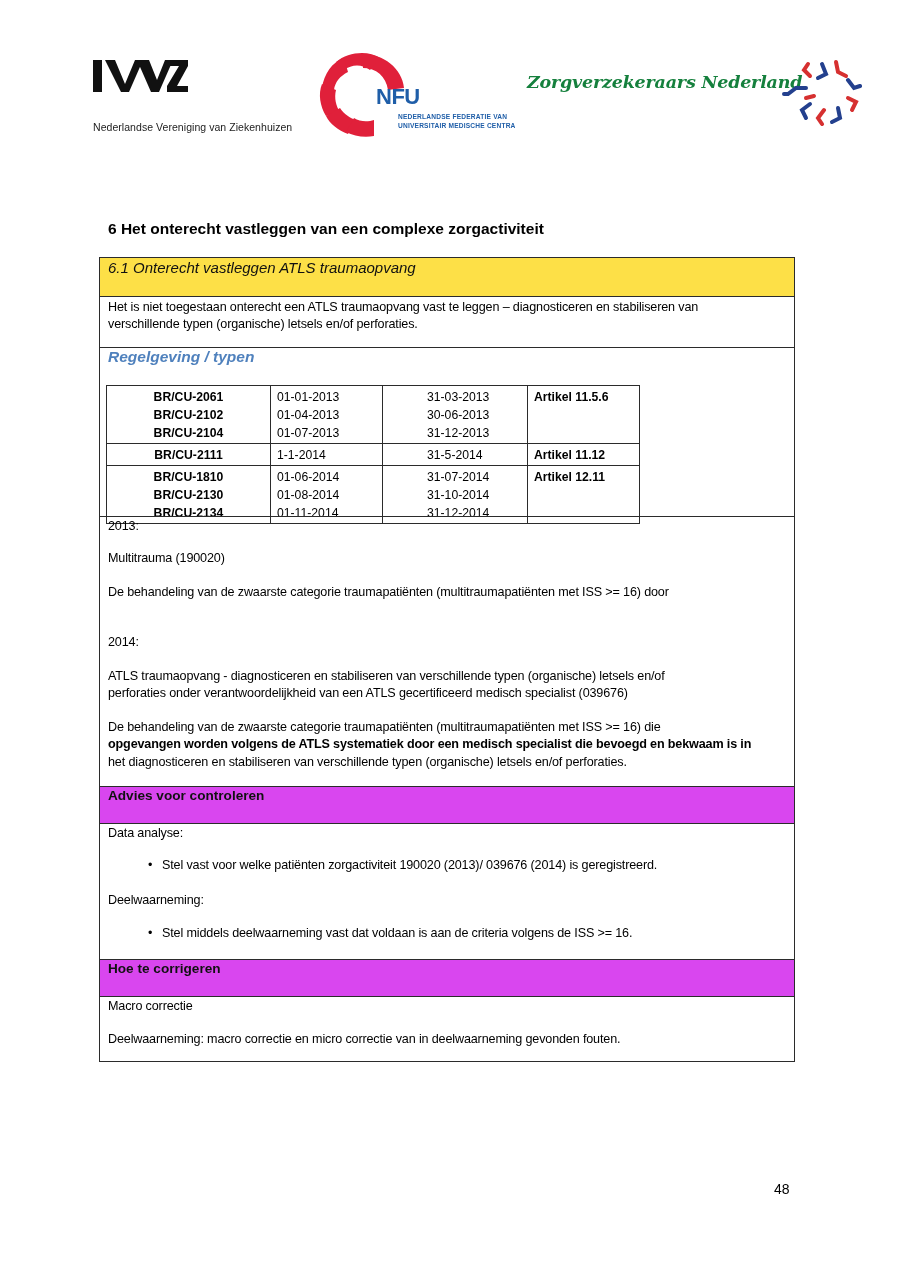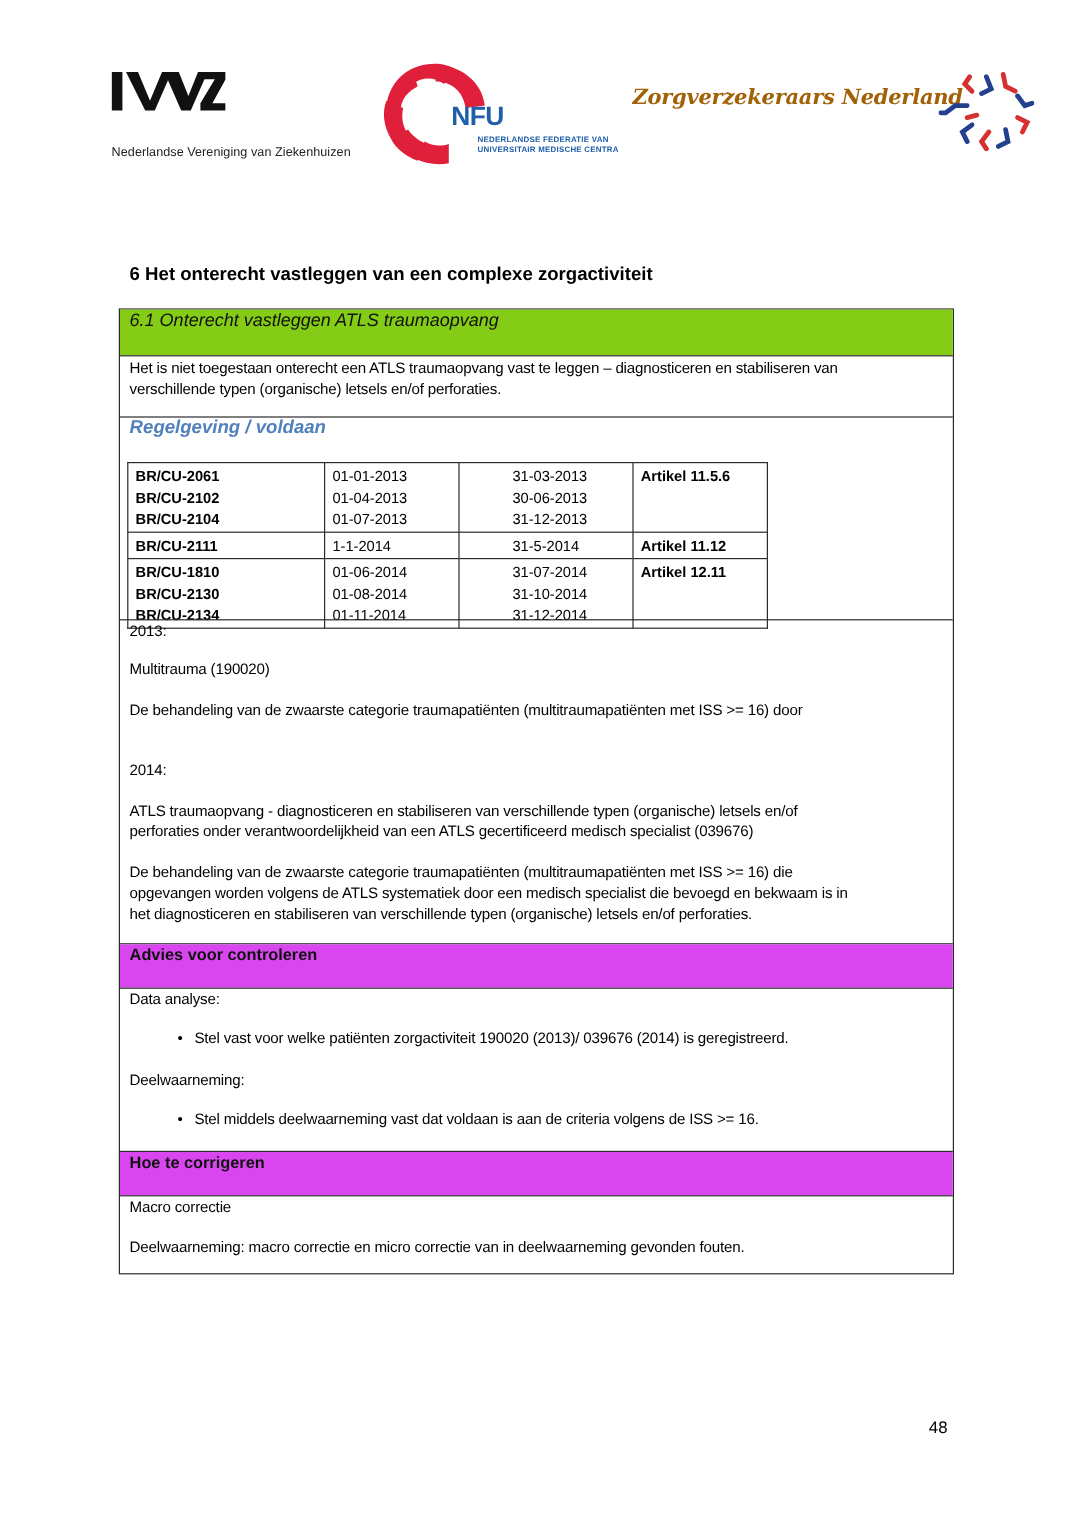--- a/index.html
+++ b/index.html
@@ -13,42 +13,42 @@
 
   .logo-nfu { position: absolute; left: 318px; top: 50px; width: 200px; height: 90px; }
   .nfu-swirl { position: absolute; left: 0; top: 0; width: 90px; height: 88px; }
   .nfu-abbr { position: absolute; left: 58px; top: 34px; font-size: 22px; font-weight: bold; color: #1f5ea8; letter-spacing: -0.5px; }
   .nfu-line { position: absolute; left: 80px; font-size: 6.6px; font-weight: bold; color: #1f5ea8; white-space: nowrap; letter-spacing: 0.2px; }
   .nfu-line.l1 { top: 63px; }
   .nfu-line.l2 { top: 72px; }
 
   .logo-zn { position: absolute; left: 527px; top: 58px; width: 340px; height: 70px; }
   .zn-text { position: absolute; left: 0; top: 14px; font-family: "DejaVu Serif", serif; font-style: italic; font-weight: bold;
-             font-size: 17.5px; color: #a16207; white-space: nowrap; letter-spacing: -0.2px; }
+             font-size: 17.5px; color: #15803d; white-space: nowrap; letter-spacing: -0.2px; }
   .zn-mark { position: absolute; left: 255px; top: 0; width: 80px; height: 68px; }
 
   
   .chapter-title { position: absolute; left: 108px; top: 220px; font-size: 15.5px; font-weight: bold; white-space: nowrap; }
 
   .frame { position: absolute; left: 99px; top: 257px; width: 696px; height: 805px;
            border: 1.5px solid #2b2b2b; box-sizing: border-box; }
   .row { position: absolute; left: 0; right: 0; box-sizing: border-box; }
-  .row.hl { background: #84cc16; }
+  .row.hl { background: #fde047; }
   .row.hl2 { background: #d946ef; }
   .hline { position: absolute; left: 0; right: 0; height: 0; border-top: 1.5px solid #2b2b2b; }
 
   .txt { position: absolute; left: 8px; font-size: 12.6px; line-height: 18px; letter-spacing: -0.15px; }
   .sec-title { position: absolute; left: 8px; top: 1px; font-size: 15px; font-style: italic; color: #111; }
   .sec-head { position: absolute; left: 8px; top: 1px; font-size: 13.6px; font-weight: bold; color: #111; }
   .reg-title { position: absolute; left: 8px; top: 90px; font-size: 15.5px; font-weight: bold; font-style: italic; color: #4f81bd; }
 
   
   .reg-table { position: absolute; left: 6px; top: 127px; border-collapse: collapse; font-size: 12.2px; }
   .reg-table td { border: 1.5px solid #2b2b2b; padding: 2px 6px 1px 6px; vertical-align: top; line-height: 18px; }
-  .reg-table td.c1 { width: 151px; font-weight: bold; }
+  .reg-table td.c1 { width: 151px; font-weight: bold; text-align: center; }
   .reg-table td.c2 { width: 99px; }
   .reg-table td.c3 { width: 94px; padding-left: 44px; }
   .reg-table td.c4 { width: 99px; font-weight: bold; }
   .reg-table .stack div { white-space: nowrap; }
 
   .bullet { position: absolute; left: 48px; font-size: 12.6px; }
   .bullet-text { position: absolute; left: 62px; font-size: 12.6px; white-space: nowrap; letter-spacing: -0.15px; }
 
   .page-number { position: absolute; left: 774px; top: 1181px; font-size: 14px; }
 </style>
@@ -105,21 +105,21 @@
 
   <div class="row hl" style="top:0; height:38px;">
     <div class="sec-title">6.1 Onterecht vastleggen ATLS traumaopvang</div>
   </div>
   <div class="hline" style="top:38px;"></div>
 
   <div class="txt" style="top:40px;">Het is niet toegestaan onterecht een ATLS traumaopvang vast te leggen – diagnosticeren en stabiliseren van</div>
   <div class="txt" style="top:57px;">verschillende typen (organische) letsels en/of perforaties.</div>
   <div class="hline" style="top:89px;"></div>
 
-  <div class="reg-title">Regelgeving / voldaan</div>
+  <div class="reg-title">Regelgeving / typen</div>
 
   <table class="reg-table">
     <tbody>
         <tr>
       <td class="c1 stack">
         <div>BR/CU-2061</div>
         <div>BR/CU-2102</div>
         <div>BR/CU-2104</div>
       </td>
       <td class="c2 stack">
@@ -168,21 +168,21 @@
     </table>
   <div class="hline" style="top:258px;"></div>
 
   <div class="txt" style="top:259px;">2013:</div>
   <div class="txt" style="top:291px;">Multitrauma (190020)</div>
   <div class="txt" style="top:325px;">De behandeling van de zwaarste categorie traumapatiënten (multitraumapatiënten met ISS &gt;= 16) door</div>
   <div class="txt" style="top:375px;">2014:</div>
   <div class="txt" style="top:409px;">ATLS traumaopvang - diagnosticeren en stabiliseren van verschillende typen (organische) letsels en/of</div>
   <div class="txt" style="top:426px;">perforaties onder verantwoordelijkheid van een ATLS gecertificeerd medisch specialist (039676)</div>
   <div class="txt" style="top:460px;">De behandeling van de zwaarste categorie traumapatiënten (multitraumapatiënten met ISS &gt;= 16) die</div>
-  <div class="txt" style="top:477px;">opgevangen worden volgens de ATLS systematiek door een medisch specialist die bevoegd en bekwaam is in</div>
+  <div class="txt" style="top:477px;font-weight:bold;">opgevangen worden volgens de ATLS systematiek door een medisch specialist die bevoegd en bekwaam is in</div>
   <div class="txt" style="top:495px;">het diagnosticeren en stabiliseren van verschillende typen (organische) letsels en/of perforaties.</div>
 
   <div class="hline" style="top:528px;"></div>
   <div class="row hl2" style="top:529px; height:36px;">
     <div class="sec-head">Advies voor controleren</div>
   </div>
   <div class="hline" style="top:565px;"></div>
 
   <div class="txt" style="top:566px;">Data analyse:</div>
   <div class="bullet" style="top:600px;">•</div>

